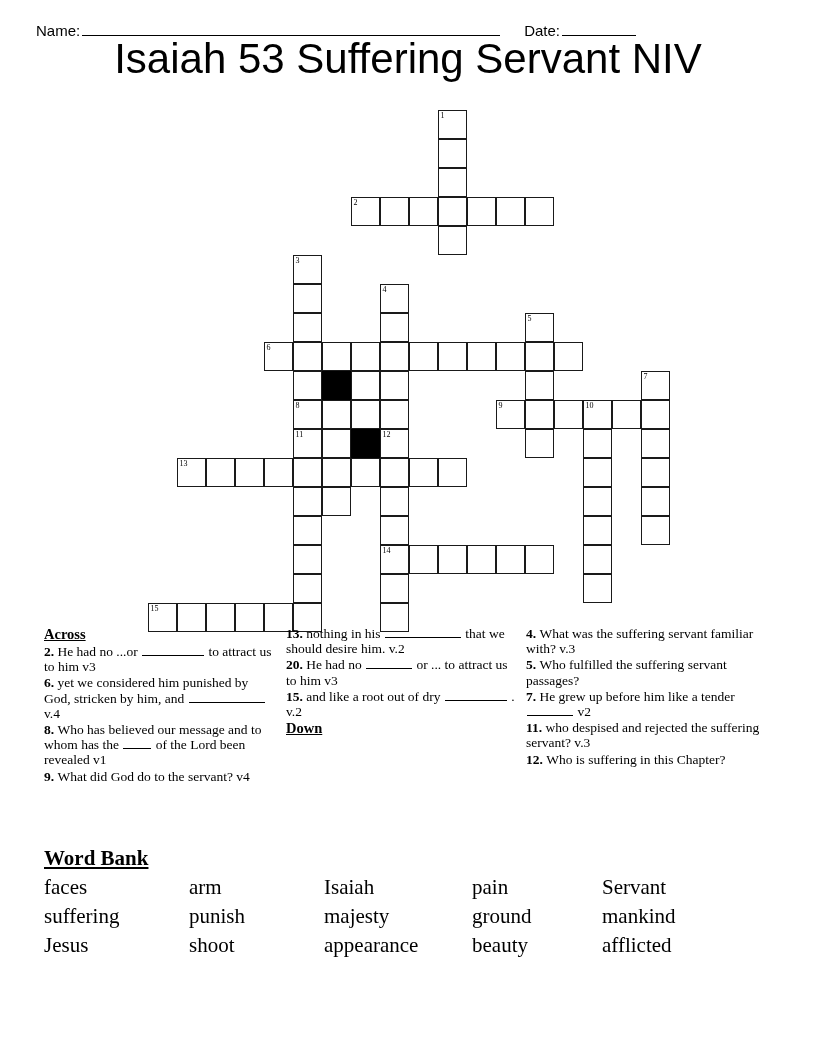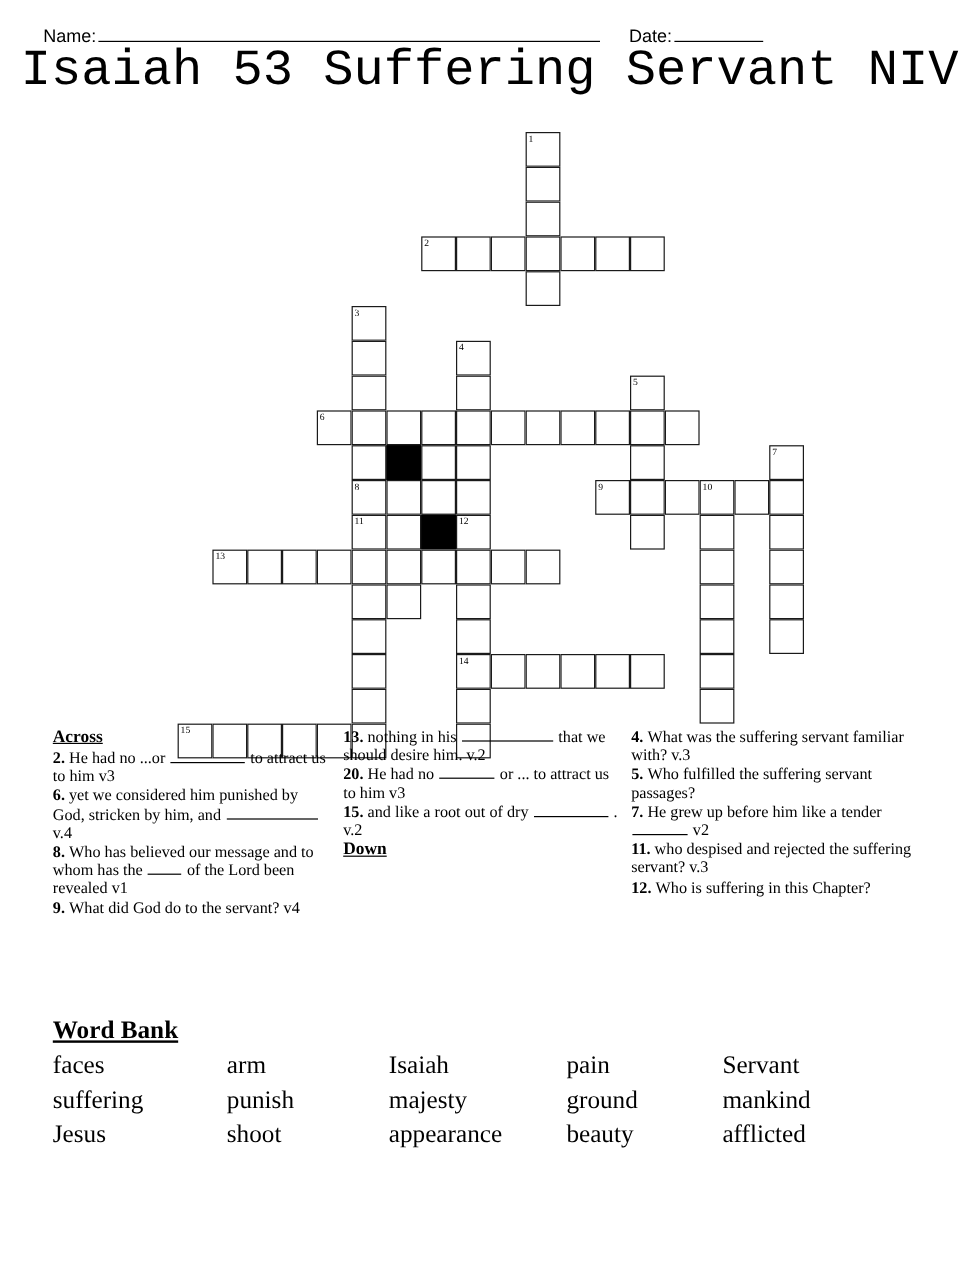--- a/index.html
+++ b/index.html
@@ -42,21 +42,21 @@
   .rule-date { width: 74px; }
   .namedate .spacer { width: 22px; }
 
   
   .puzzle-title {
     position: absolute;
     left: 0;
     top: 36px;
     width: 816px;
     text-align: center;
-    font-family: Liberation Mono, monospace;
+    font-family: Liberation Sans, sans-serif;
     font-size: 42px;
     font-weight: normal;
     letter-spacing: 0px;
     line-height: 1.1;
     margin: 0;
   }
 
   
   #grid-wrap {
     position: absolute;
@@ -82,21 +82,21 @@
     font-family: "Liberation Serif", serif;
     font-size: 8px;
     line-height: 9px;
     color: #000;
   }
 
   
   #clues {
     position: absolute;
     left: 44px;
-    top: 606px;
+    top: 626px;
     width: 740px;
     display: flex;
     gap: 0px;
     align-items: flex-start;
   }
   .clue-col {
     width: 240px;
     padding-right: 8px;
     box-sizing: border-box;
     font-family: "Liberation Serif", serif;

